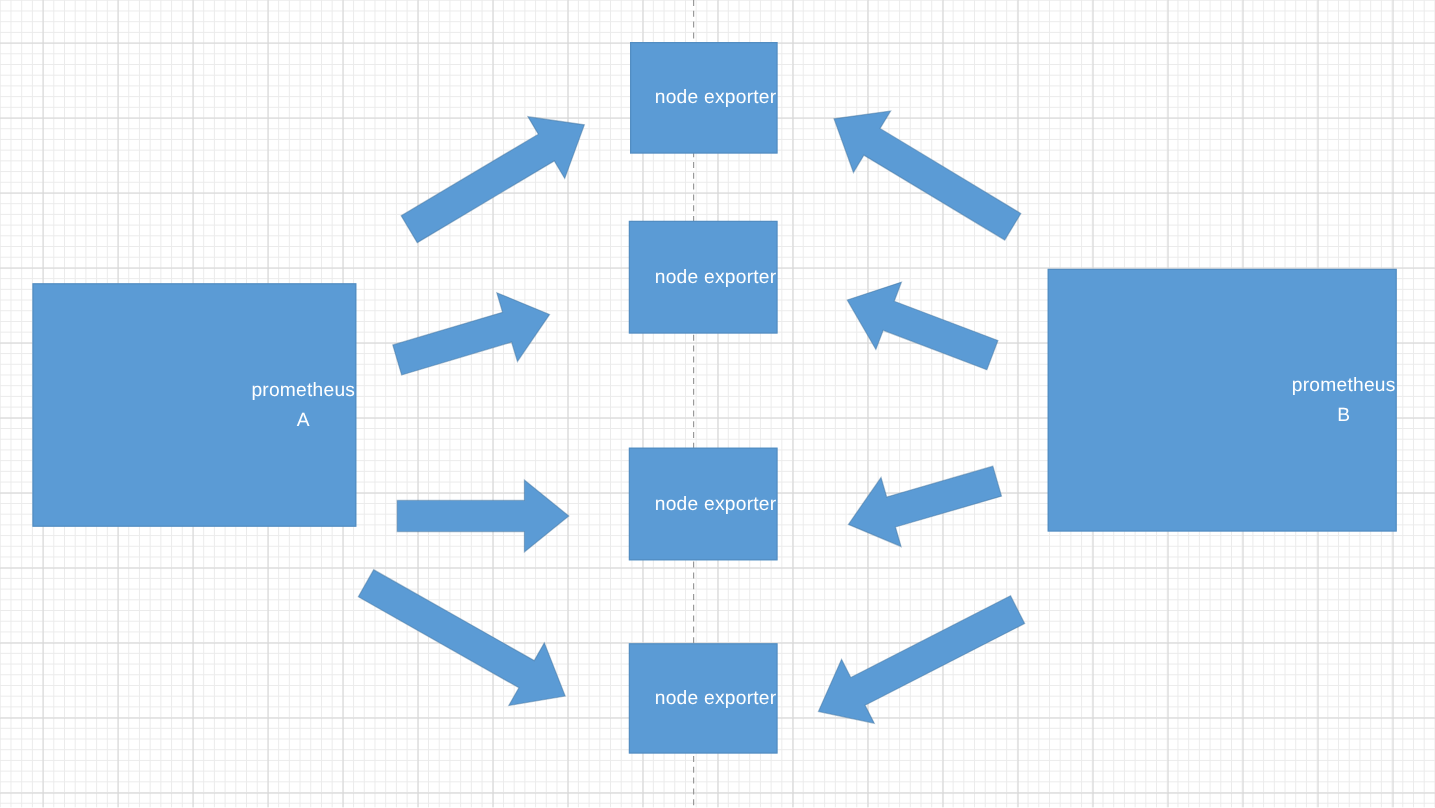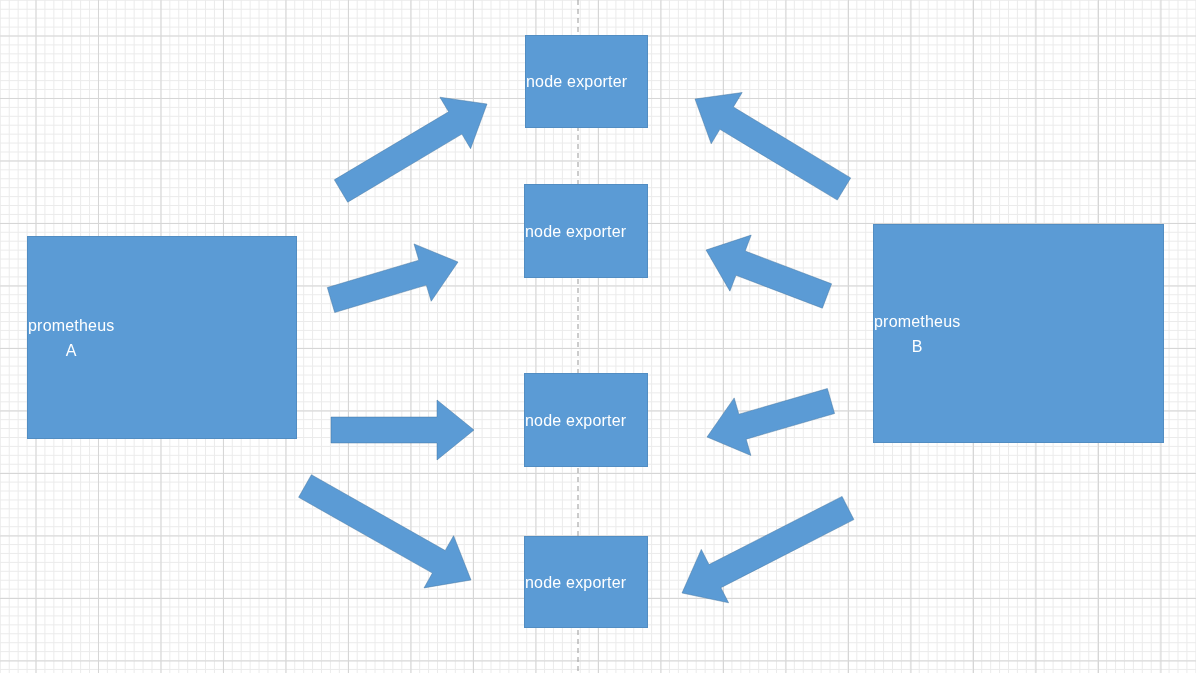--- a/index.html
+++ b/index.html
@@ -22,23 +22,24 @@
     position: absolute;
     left: 0; top: 0;
     width: 100%; height: 100%;
     z-index: 0;
   }
   .node {
     position: absolute;
     z-index: 1;
     display: flex;
     align-items: center;
-    justify-content: flex-start;
+    justify-content: flex-end;
     text-align: center;
     box-sizing: border-box;
+    padding-left: 17px;
   }
   .node-label {
     font-size: 16px;
     line-height: 25px;
     letter-spacing: 0.2px;
   }
   .node-label span { display: block; }
 </style>
 </head>
 <body>

